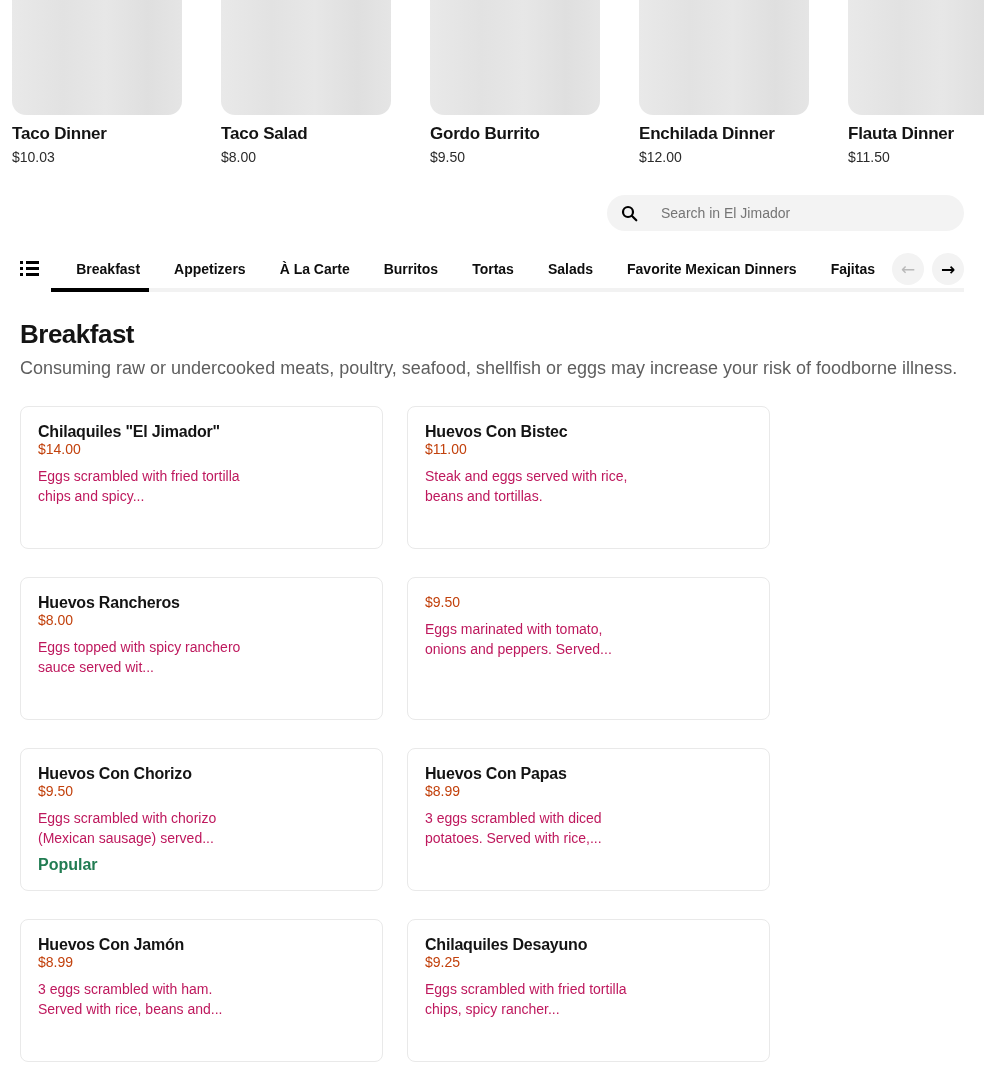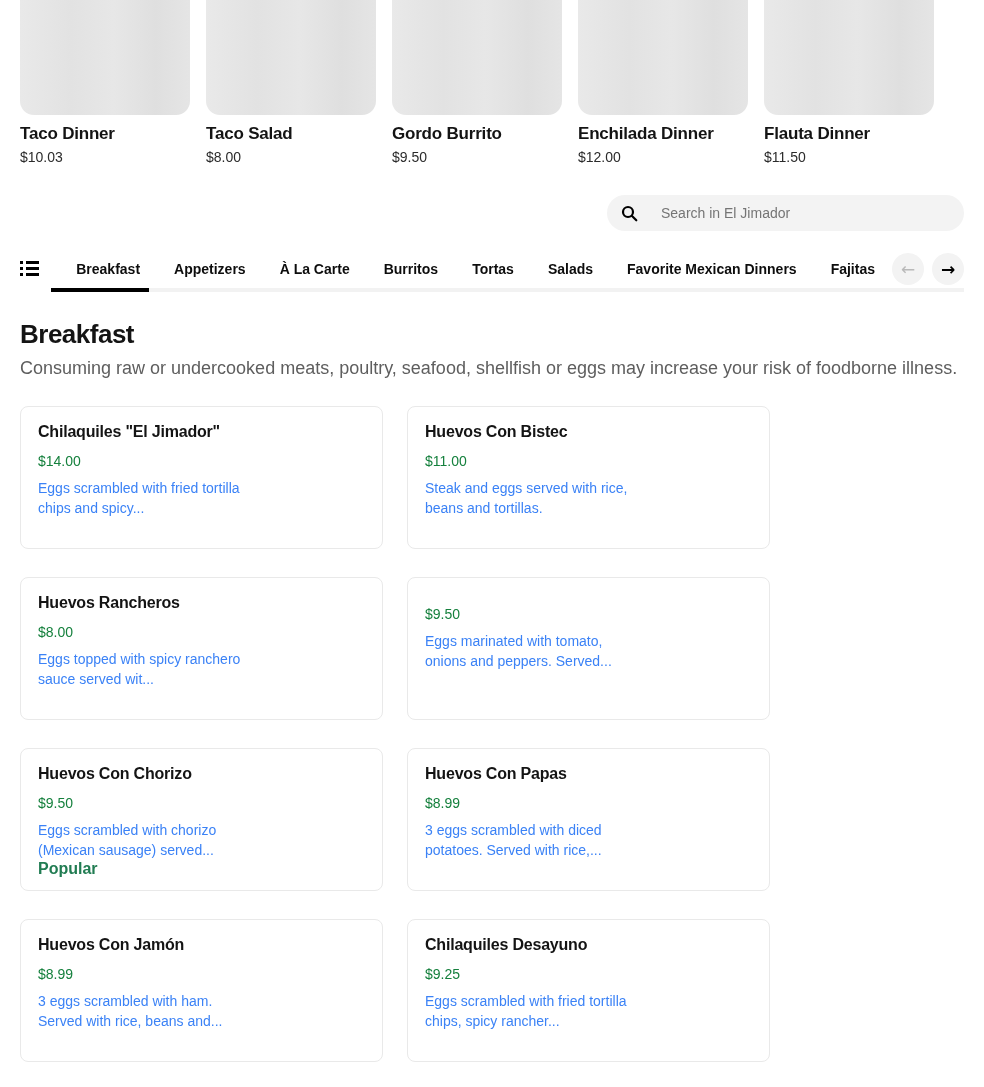--- a/index.html
+++ b/index.html
@@ -1,20 +1,20 @@
 <!DOCTYPE html>
 <html><head>
 <meta charset="utf-8">
 <style>
   * { margin:0; padding:0; box-sizing:border-box; }
   html,body { width:984px; height:1087px; overflow:hidden; background:#fff;
     font-family:"Liberation Sans", sans-serif; color:#141414; }
 
   
-  .carousel { display:flex; gap:16px; margin:0 20px; }
+  .carousel { display:flex; gap:39px; margin:0 12px; }
   .carousel-item { width:170px; flex:0 0 170px; cursor:pointer; }
   .carousel-img { width:170px; height:115px; border-radius:0 0 14px 14px;
     background:linear-gradient(90deg,#e9e9e9 0%,#e2e2e2 30%,#e7e7e7 55%,#dfdfdf 80%,#e5e5e5 100%); }
   .carousel-name { margin-top:9px; font-size:17px; font-weight:600; letter-spacing:-0.2px; }
   .carousel-price { margin-top:5px; font-size:14px; color:#2b2b2b; }
 
   
   .search-row { display:flex; justify-content:flex-end; margin:30px 20px 0; }
   .search-pill { width:357px; height:36px; border-radius:18px; background:#f3f3f3;
     display:flex; align-items:center; padding:0 14px;gap:11px; }
@@ -43,22 +43,22 @@
   
   .section-title { margin:27px 20px 0; font-size:26px; font-weight:700; letter-spacing:-0.5px; }
   .section-note { margin:8px 20px 0; font-size:18px; color:#5e5e5e; }
 
   
   .menu-grid { margin:27px 20px 0; display:grid; grid-template-columns:363px 363px;
     column-gap:24px; row-gap:28px; }
   .menu-card { height:143px; background:#fff; border:1px solid #e9e9e9; border-radius:8px;
     padding:16px 17px; cursor:pointer; display:flex; flex-direction:column; overflow:hidden; }
   .menu-name { font-size:16px; font-weight:600; letter-spacing:-0.2px; }
-  .menu-price { margin-top:12px; font-size:14px; color:#15803d; }
-  .menu-desc { margin-top:9px; font-size:14px; line-height:20px; color:#3b82f6; max-width:208px; }
+  .menu-price { margin-top:0; font-size:14px; color:#c2410c; }
+  .menu-desc { margin-top:9px; font-size:14px; line-height:20px; color:#be185d; max-width:208px; }
   .menu-badge { margin-top:auto; font-size:16px; font-weight:600; }
 </style>
 </head>
 <body>
 
 <div class="carousel">
   <div class="carousel-item">
     <div class="carousel-img"></div>
     <div class="carousel-name">Taco Dinner</div>
     <div class="carousel-price">$10.03</div>

